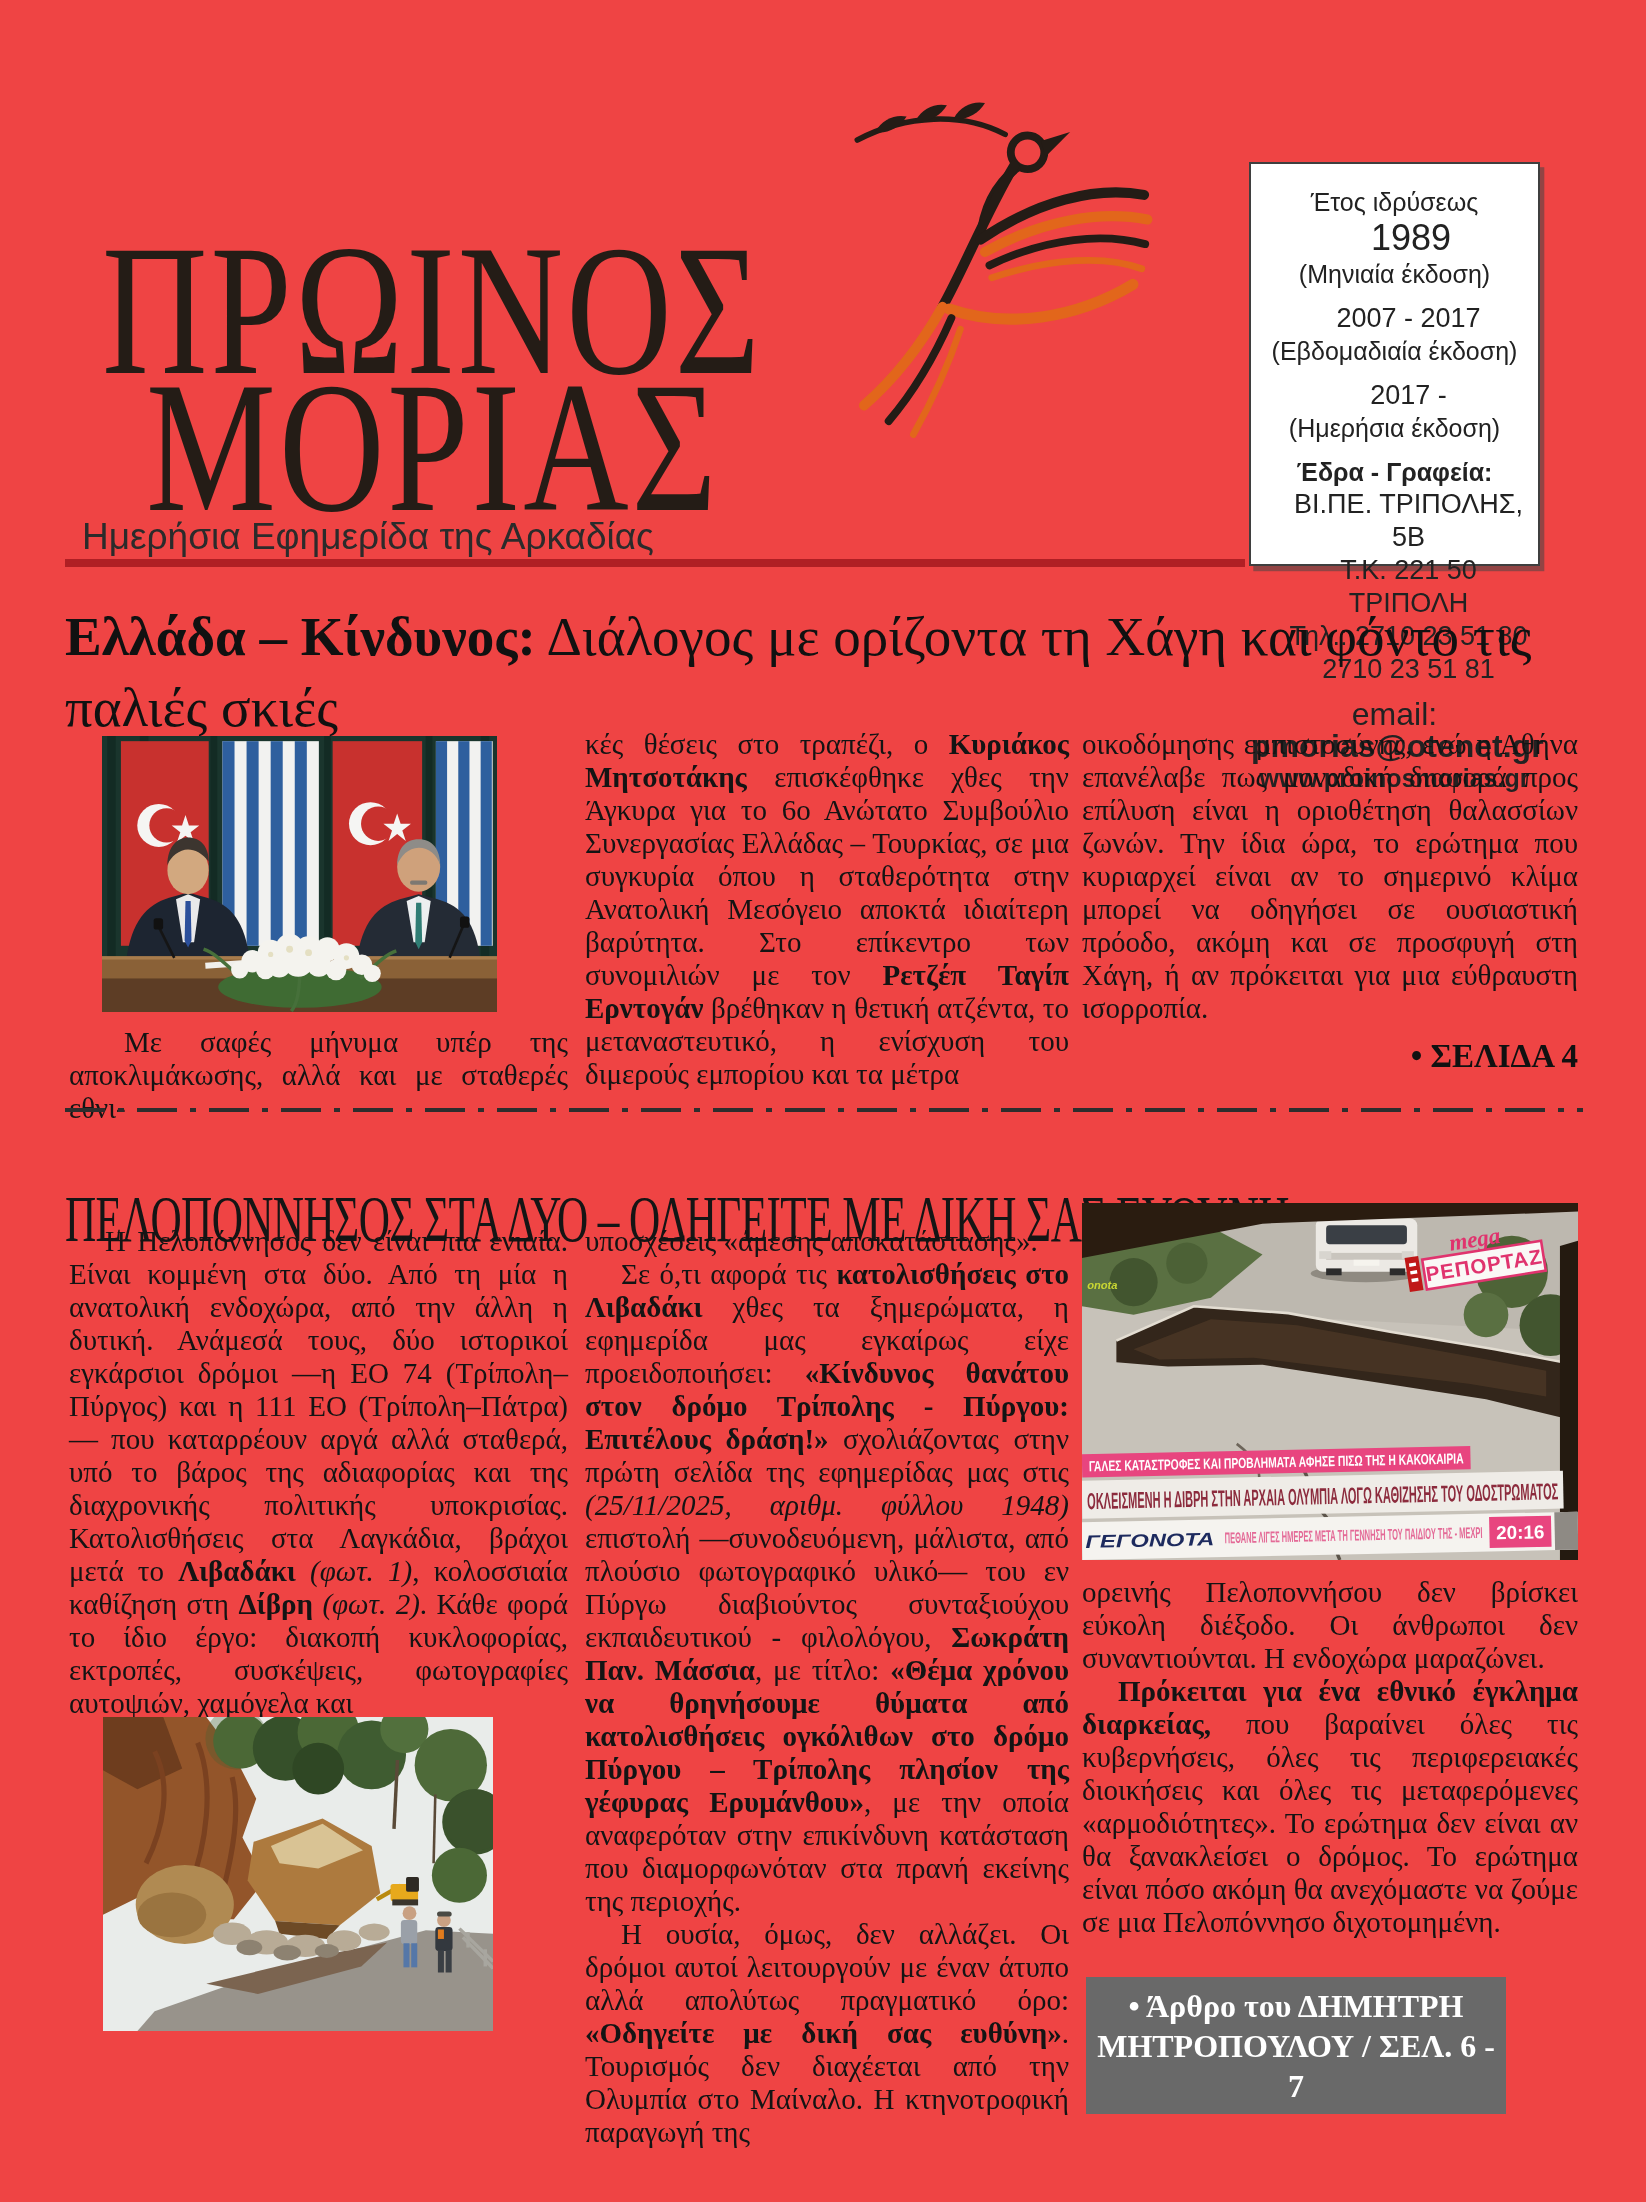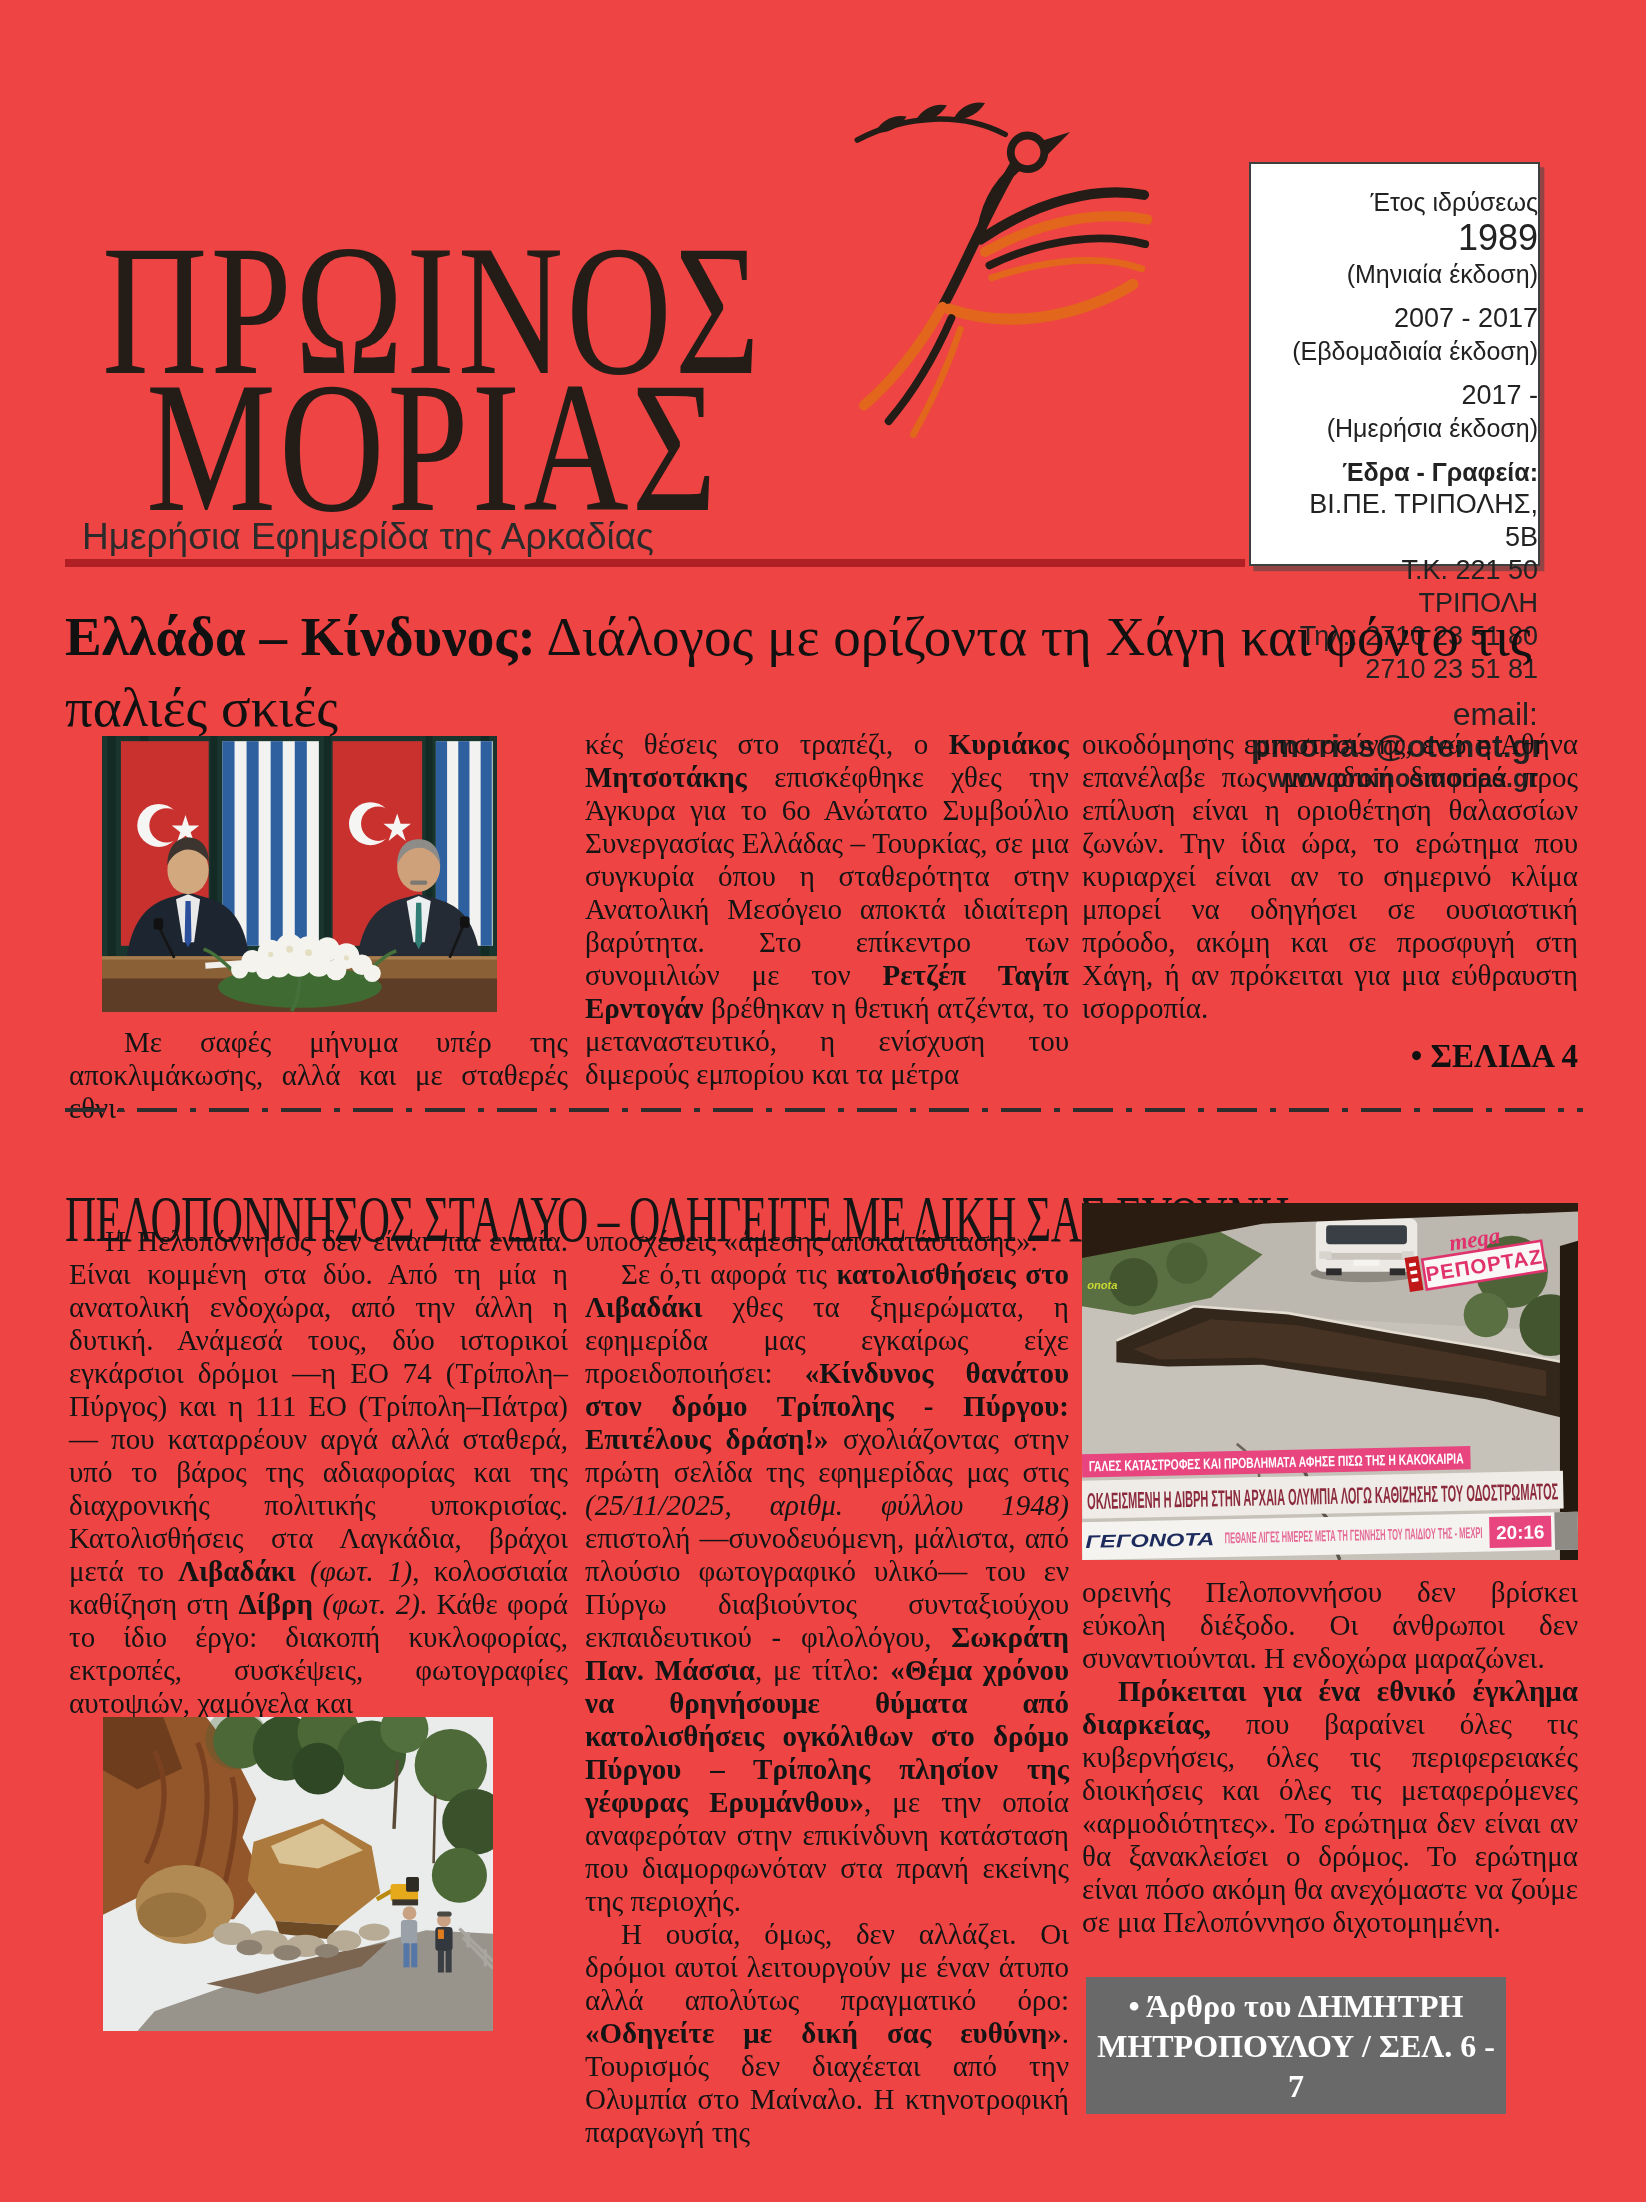--- a/index.html
+++ b/index.html
@@ -9,21 +9,21 @@
   
   .logo-line{position:absolute;font-family:"Liberation Serif",serif;color:#241c16;
              font-size:172px;line-height:172px;letter-spacing:3.4px;transform:scale(.85,1.08);
              transform-origin:left top;white-space:nowrap;}
   .subtitle{position:absolute;font-family:"Liberation Sans",sans-serif;font-size:37px;color:#2b2b2b;white-space:nowrap;}
   .dateline{position:absolute;font-family:"Liberation Sans",sans-serif;font-size:26px;color:#1c1c1c;white-space:nowrap;}
   .dateline .lite{font-weight:400;}
   .dateline b{font-weight:700;}
   .redrule{position:absolute;background:#b01f24;}
   .infobox{position:absolute;border:2.6px solid #3f3f3f;box-shadow:4.3px 5.2px 0 rgba(70,70,70,.55);
-           background:#fff;font-family:"Liberation Sans",sans-serif;color:#222;text-align:right;
+           background:#fff;font-family:"Liberation Sans",sans-serif;color:#222;text-align:center;
            padding-top:22.4px;box-sizing:border-box;}
   .ib{font-size:25px;line-height:32px;}
   .ib-year{font-size:36px;line-height:40px;padding-left:33px;}
   .ib-num{font-size:27px;line-height:33px;padding-left:28px;}
   .ib-b{font-weight:700;}
   .gap{margin-top:12px;}
   
   .h1{position:absolute;font-size:55px;line-height:71px;color:#111;}
   .h1 .lead{font-weight:700;}
   .h2wrap{position:absolute;transform:scaleX(.665);transform-origin:left top;white-space:nowrap;}

